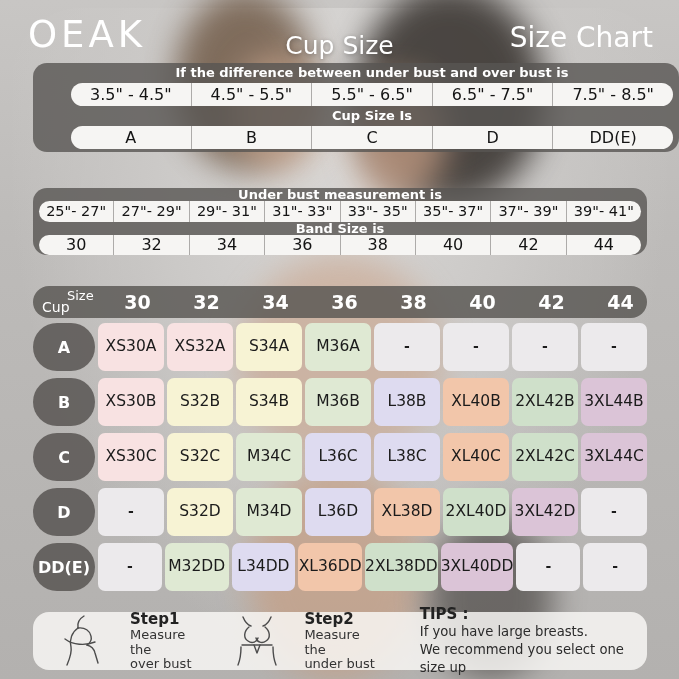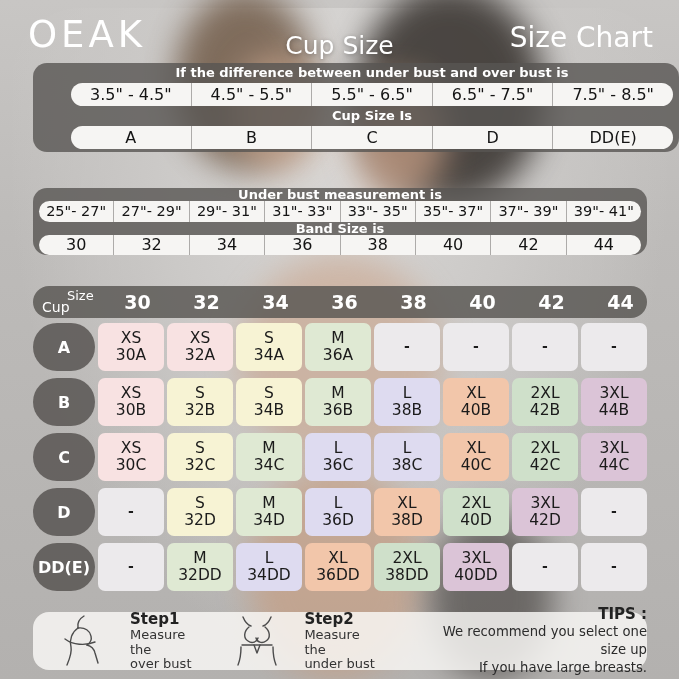--- a/index.html
+++ b/index.html
@@ -38,32 +38,32 @@
     border-radius:16px;display:grid;grid-template-columns:62px repeat(8,1fr);gap:16px;align-items:center;}
   .corner{position:relative;height:100%;}
   .c-top{position:absolute;left:34px;top:2px;color:#fff;font-size:13px;}
   .c-bot{position:absolute;left:9px;bottom:3px;color:#fff;font-size:14px;margin-top:24px;}
   .m-col{text-align:center;color:#fff;font-weight:bold;font-size:19px;}
 
   #matrix-rows{position:absolute;left:33px;top:323px;width:614px;display:flex;flex-direction:column;gap:7px;}
   .m-row{display:grid;grid-template-columns:62px repeat(8,1fr);gap:3px;height:48px;}
   .m-label{background:rgba(88,85,82,.85);border-radius:24px;color:#fff;font-weight:bold;font-size:16px;
     display:flex;align-items:center;justify-content:center;}
-  .m-cell{border-radius:7px;display:flex;flex-direction:column;align-items:center;justify-content:center;
+  .m-cell{border-radius:7px;display:flex;flex-direction:row;align-items:center;justify-content:center;
     font-size:15.5px;color:#1b1b1b;line-height:1.12;}
   .m-cell.empty{font-weight:bold;font-size:14px;}
 
   .footer{position:absolute;left:33px;top:612px;width:614px;height:58px;background:rgba(250,249,247,.82);
     border-radius:16px;display:flex;align-items:center;}
   .step-icon{margin-left:26px;flex:none;}
   .step-icon.second{margin-left:34px;}
   .step-text{margin-left:27px;}
   .step-title{font-weight:bold;font-size:15px;color:#222;}
   .step-desc{font-size:13px;color:#333;line-height:1.15;}
-  .tips{margin-left:42px;width:250px;text-align:right;}
+  .tips{margin-left:42px;width:250px;}
   .tips-title{font-weight:bold;font-size:15px;color:#222;}
   .tips-line{font-size:13.2px;color:#2b2b2b;line-height:1.35;}
 </style>
 </head>
 <body>
 
 <div class="stage">
   <div class="arch"></div>
   <div class="blob b-hair-l"></div>
   <div class="blob b-hair-r"></div>
@@ -329,17 +329,17 @@
         <path d="M4 32c0 7-1 13-3 18M36 32c0 7 1 13 3 18"></path>
       </g>
     </svg>
     <div class="step-text">
       <div class="step-title">Step2</div>
       <div class="step-desc">Measure the</div>
       <div class="step-desc">under bust</div>
     </div>
     <div class="tips">
       <div class="tips-title">TIPS :</div>
+      <div class="tips-line">If you have large breasts.</div>
       <div class="tips-line">We recommend you select one size up</div>
-      <div class="tips-line">If you have large breasts.</div>
     </div>
   </div>
 </div>
 
 </body></html>

